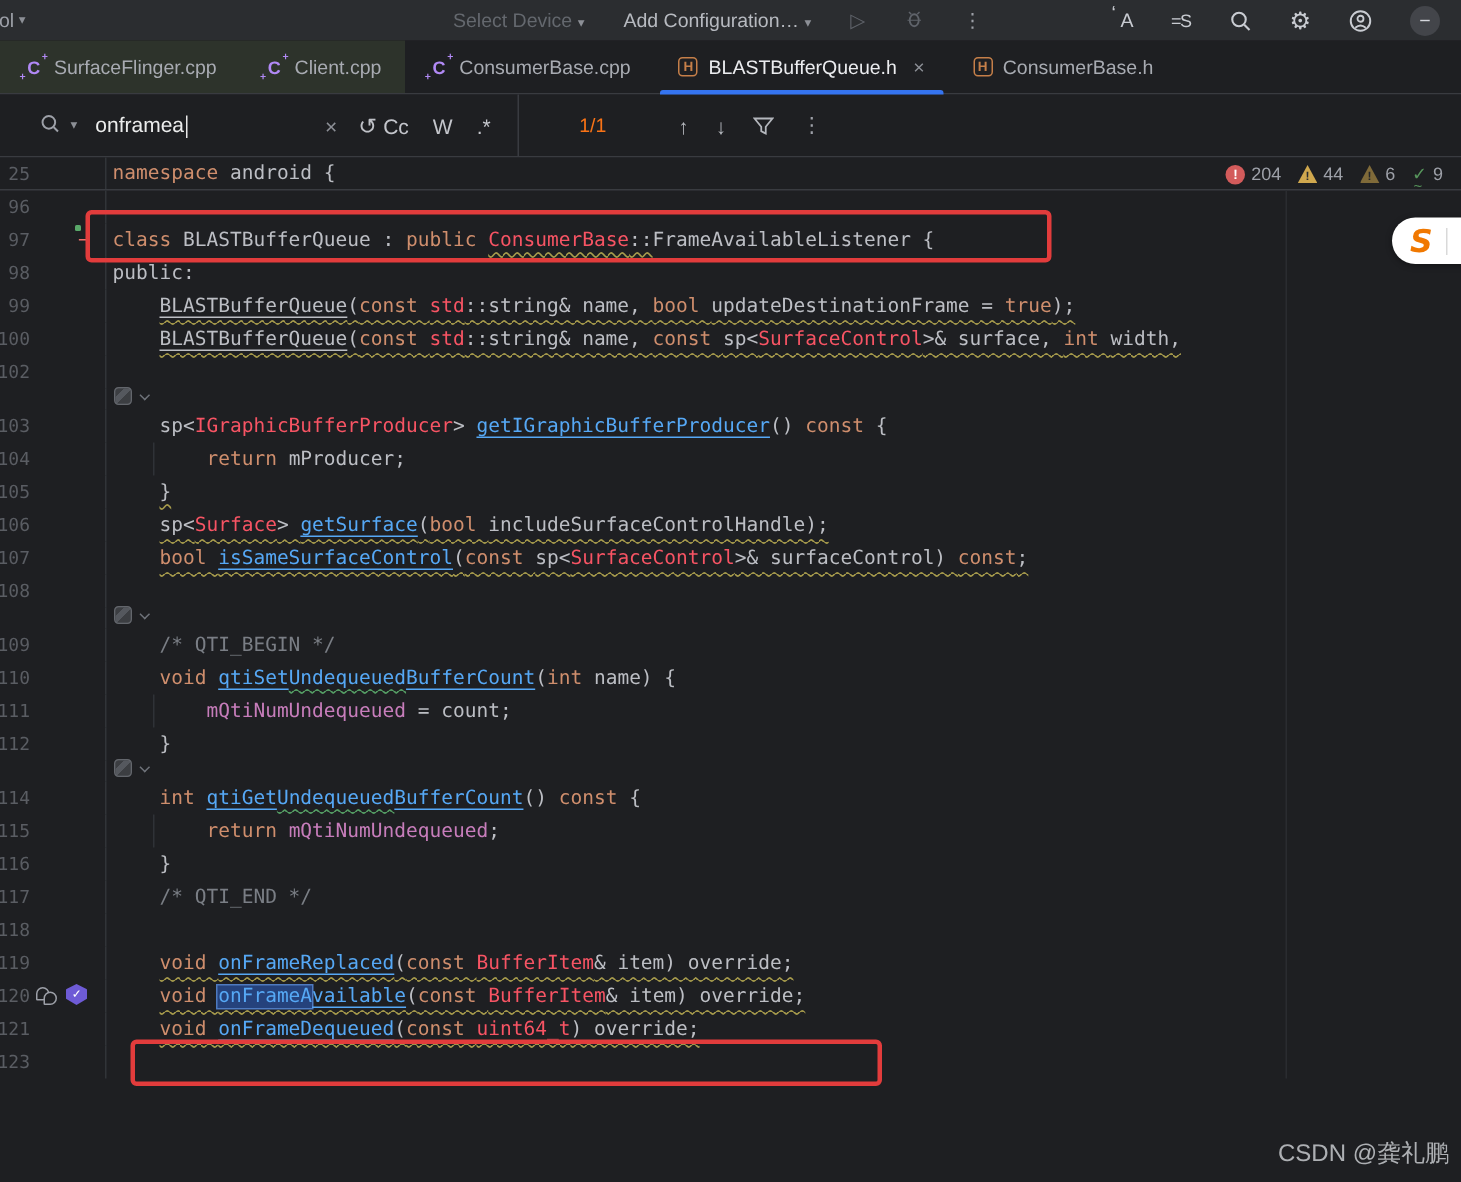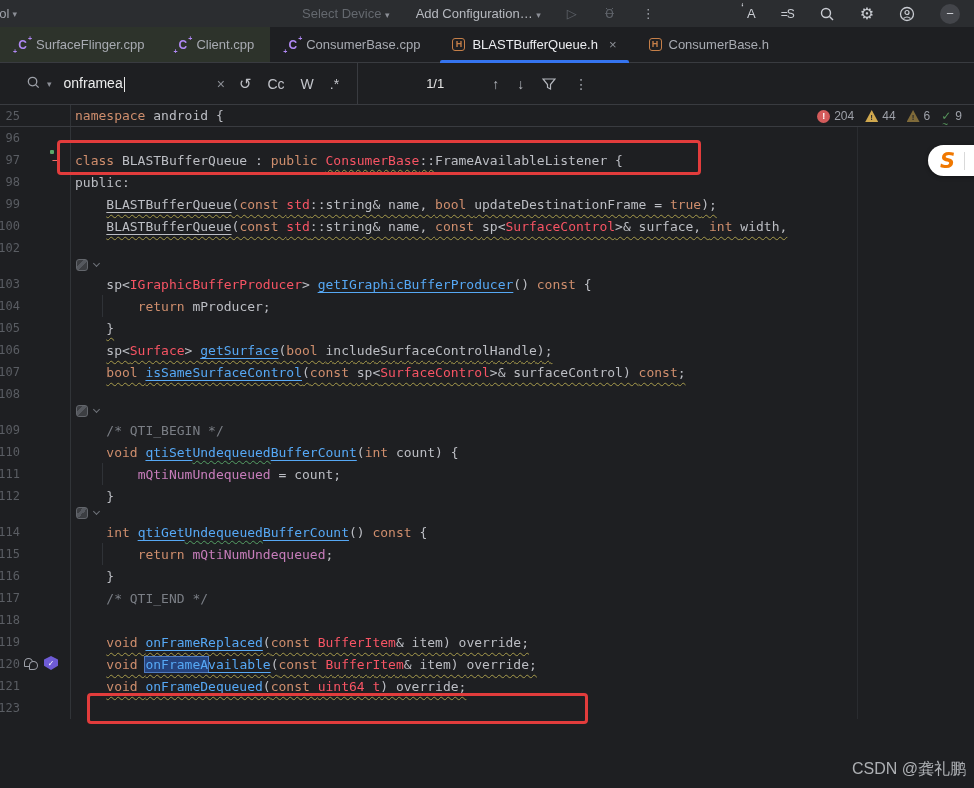--- a/index.html
+++ b/index.html
@@ -33,23 +33,23 @@
   .tab-close{color:#8c8f96;font-size:13px;margin-left:4px;}
 
   
   .searchbar{height:41px;display:flex;align-items:center;border-bottom:1px solid #393b40;background:#1e1f22;font-size:13px;}
   .s-left{display:flex;align-items:center;margin-left:26px;gap:6px;}
   .s-mag{color:#9da0a8;}
   .s-query{color:#eceded;font-size:14px;margin-left:6px;}
   .caret{display:inline-block;width:1px;height:15px;background:#e8e8e8;vertical-align:middle;margin-left:1px;}
   .s-clear{color:#8c8f96;margin-left:92px;font-size:14px;}
   .s-hist{color:#bfc1c7;margin-left:14px;font-size:15px;}
-  .s-opts{display:flex;gap:16px;margin-left:16px;color:#c3c5cb;font-size:14px;}
+  .s-opts{display:flex;gap:16px;margin-left:4px;color:#c3c5cb;font-size:14px;}
   .s-div{width:1px;height:41px;background:#393b40;margin-left:18px;}
-  .s-count{color:#e5e5e5;margin-left:68px;}
+  .s-count{color:#f97316;margin-left:40px;}
   .s-nav{display:flex;gap:18px;margin-left:48px;color:#b4b7bd;font-size:14px;align-items:center;}
   .funnel{display:block;}
 
   
   .editor{position:relative;}
   .row{display:flex;align-items:center;height:22px;font-family:"DejaVu Sans Mono","Liberation Mono",monospace;font-size:13px;position:relative;}
   .row.inlay{height:14px;}
   .gut{width:20px;flex:none;overflow:hidden;display:flex;justify-content:flex-end;color:#5a5d63;font-size:12px;font-family:"DejaVu Sans Mono",monospace;}
   .gicons{width:50px;height:100%;flex:none;position:relative;border-right:1px solid #313438;}
   .code{padding-left:4px;white-space:pre;display:inline-block;}
@@ -284,21 +284,21 @@
             <span class="code" style="padding-left: 4px;"><span class="inlay-chip"><i class="chip"></i><i class="chevr"></i></span></span>
           </div>
           <div class="row">
             <span class="gut">109</span>
             <span class="gicons"></span>
             <span class="code" style="padding-left: 35.32px;"><span class="tok-c">/* QTI_BEGIN */</span></span>
           </div>
           <div class="row">
             <span class="gut">110</span>
             <span class="gicons"></span>
-            <span class="code" style="padding-left: 35.32px;"><span class="tok-k">void </span><span class="tok-f m-lu">qtiSet</span><span class="tok-f m-wg">Undequeued</span><span class="tok-f m-lu">BufferCount</span><span class="tok-w">(</span><span class="tok-k">int </span><span class="tok-w">count) {</span></span>
+            <span class="code" style="padding-left: 35.32px;"><span class="tok-k">void </span><span class="tok-f m-lu">qtiSet</span><span class="tok-f m-wg">Undequeued</span><span class="tok-f m-lu">BufferCount</span><span class="tok-w">(</span><span class="tok-k">int </span><span class="tok-w">name) {</span></span>
           </div>
           <div class="row has-guide">
             <span class="gut">111</span>
             <span class="gicons"></span>
             <span class="code" style="padding-left: 66.64px;"><span class="tok-p">mQtiNumUndequeued</span><span class="tok-w"> = count;</span></span>
           </div>
           <div class="row">
             <span class="gut">112</span>
             <span class="gicons"></span>
             <span class="code" style="padding-left: 35.32px;"><span class="tok-w">}</span></span>

